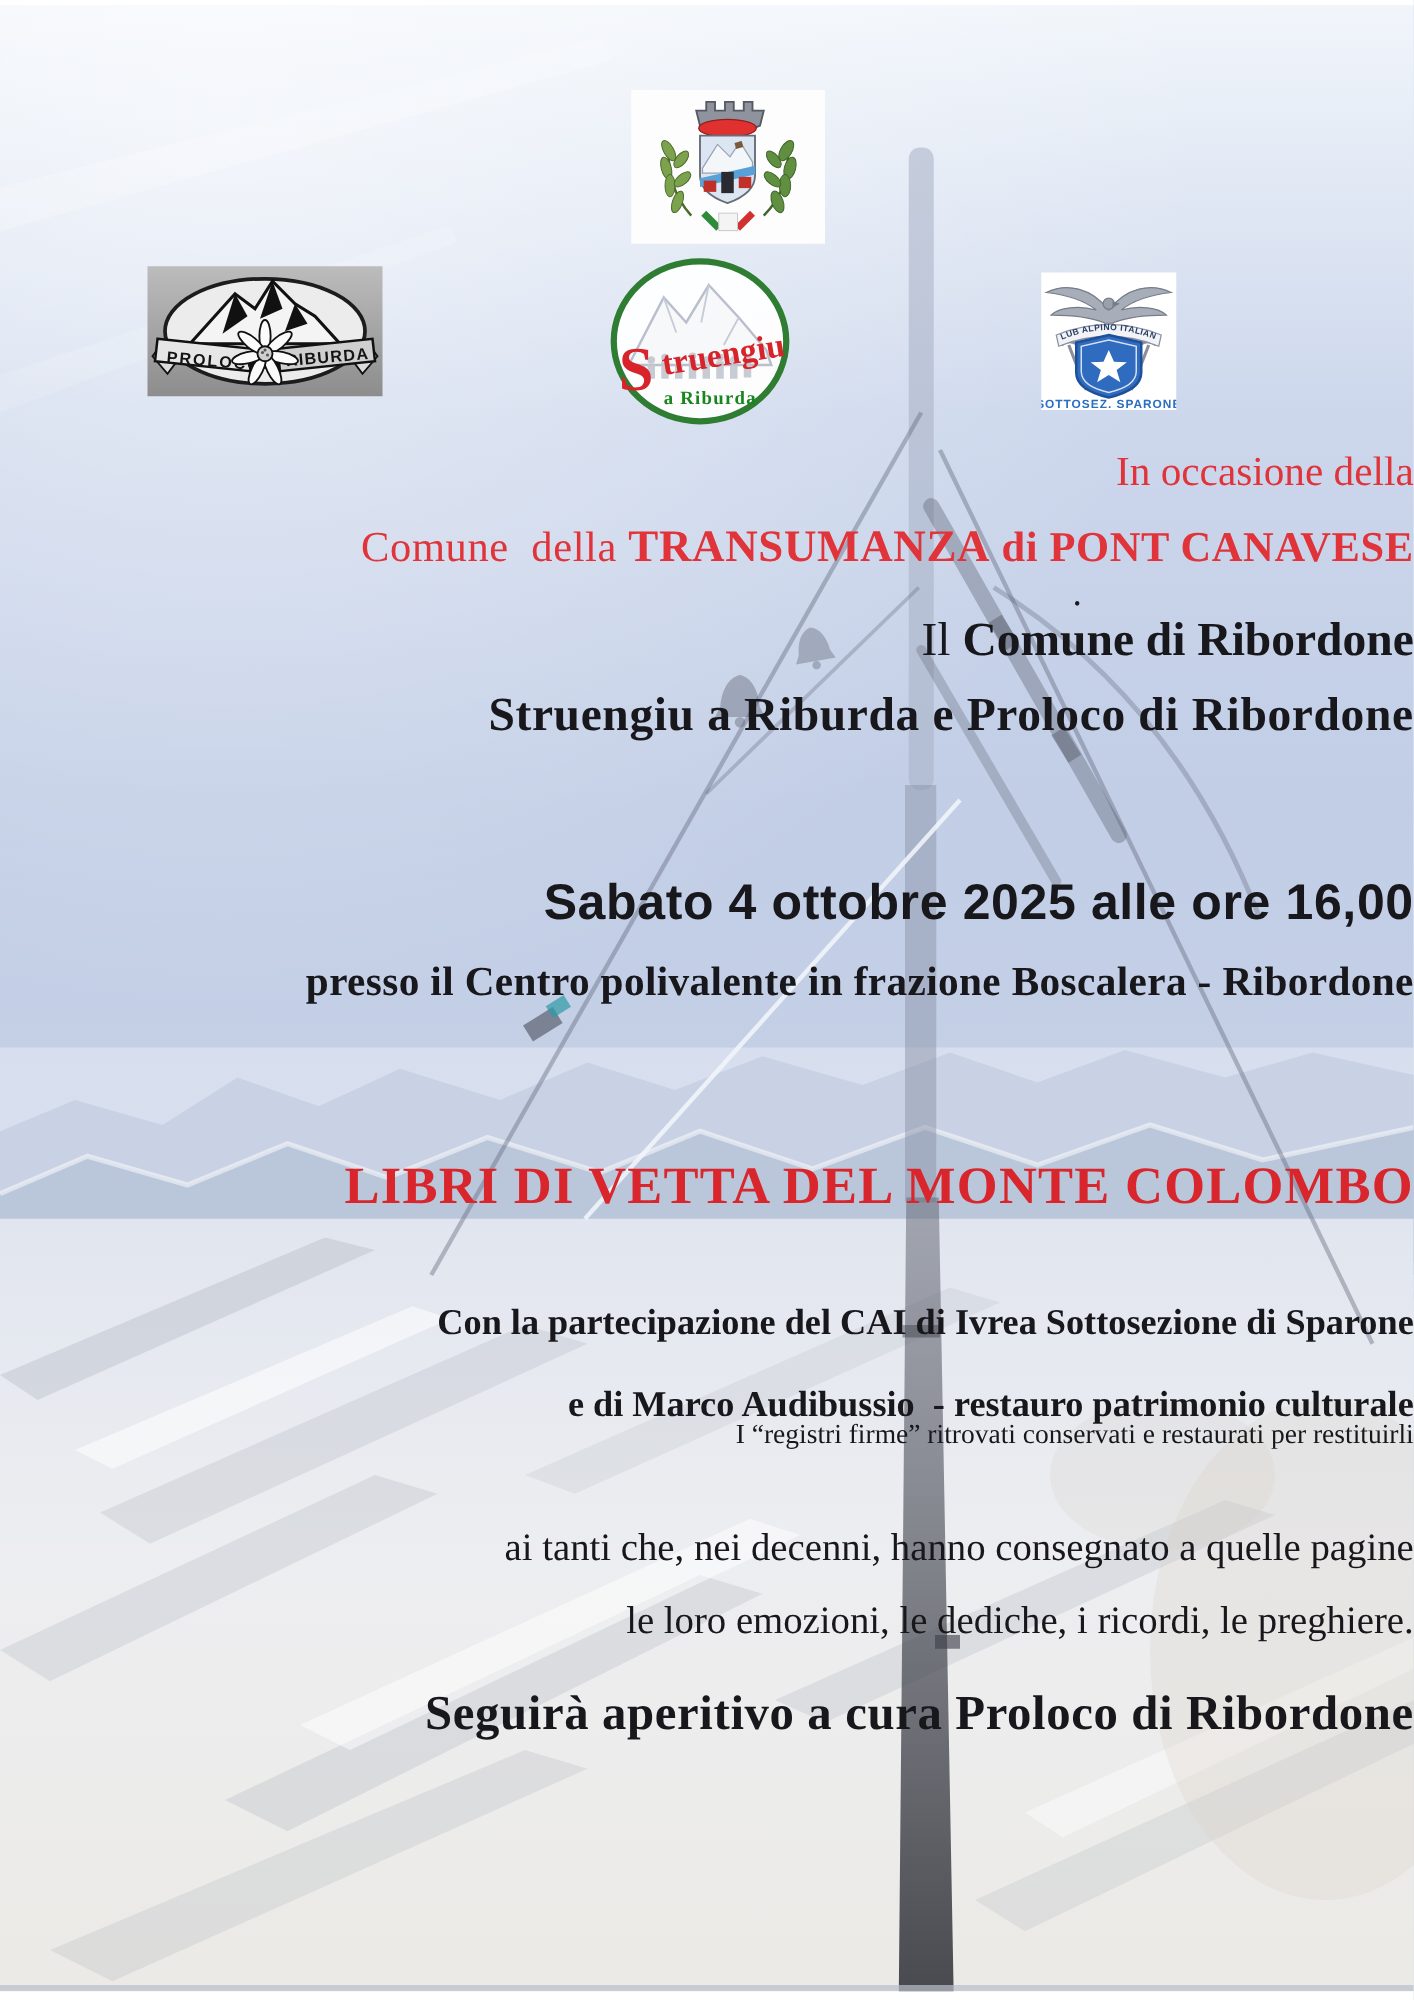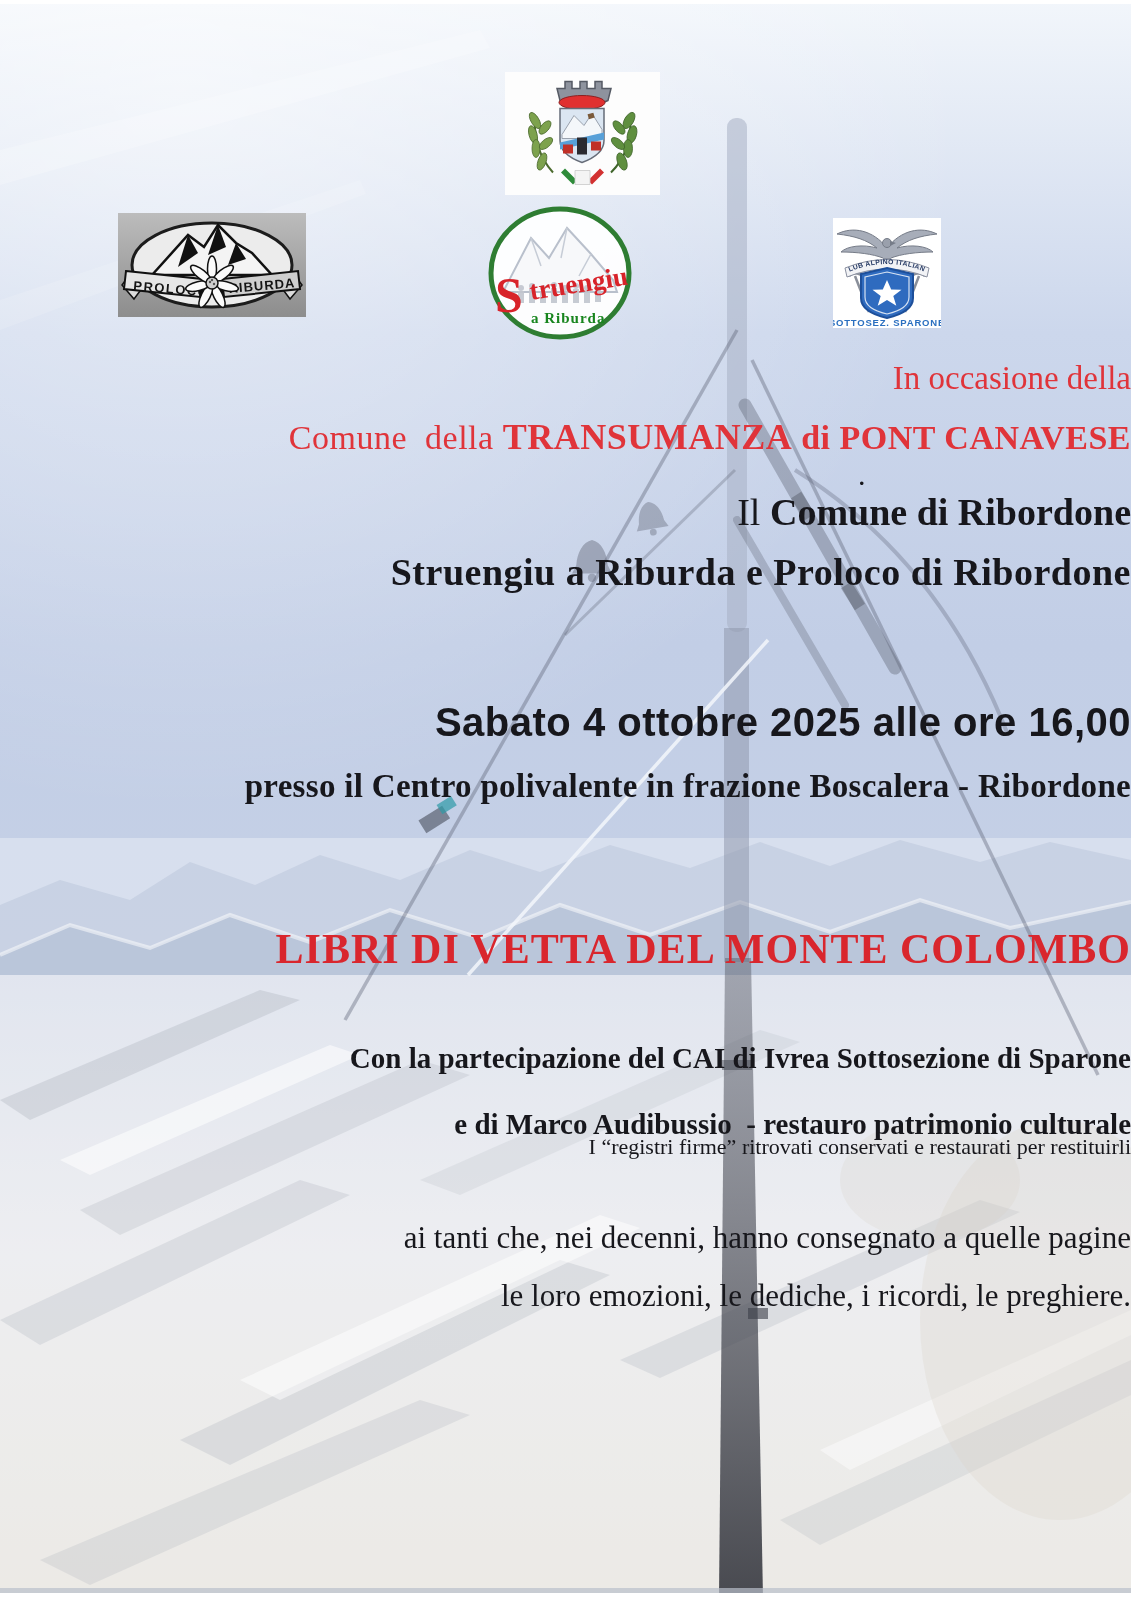--- a/index.html
+++ b/index.html
@@ -304,15 +304,16 @@
     <div class="line l-conla">Con la partecipazione del CAI di Ivrea Sottosezione di Sparone</div>
 
     <div class="line l-marco pre">e di Marco Audibussio  - restauro patrimonio culturale</div>
 
     <div class="line l-desc1">I “registri firme” ritrovati conservati e restaurati per restituirli</div>
 
     <div class="line l-desc2">ai tanti che, nei decenni, hanno consegnato a quelle pagine</div>
 
     <div class="line l-desc3">le loro emozioni, le dediche, i ricordi, le preghiere.</div>
 
+    <div class="line l-footer">Seguirà aperitivo a cura Proloco di Ribordone</div>
 
   </div>
 </div>
 
 </body></html>

